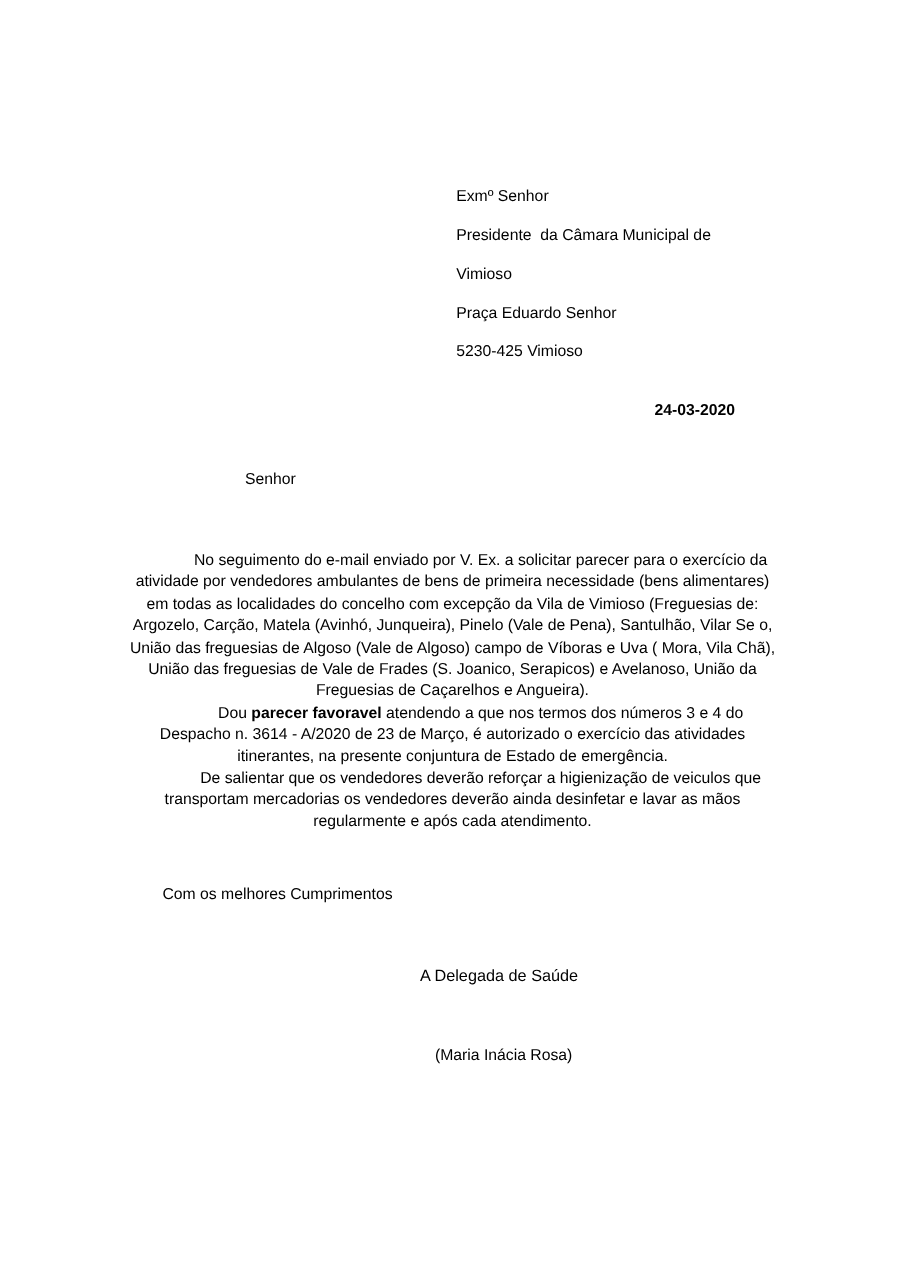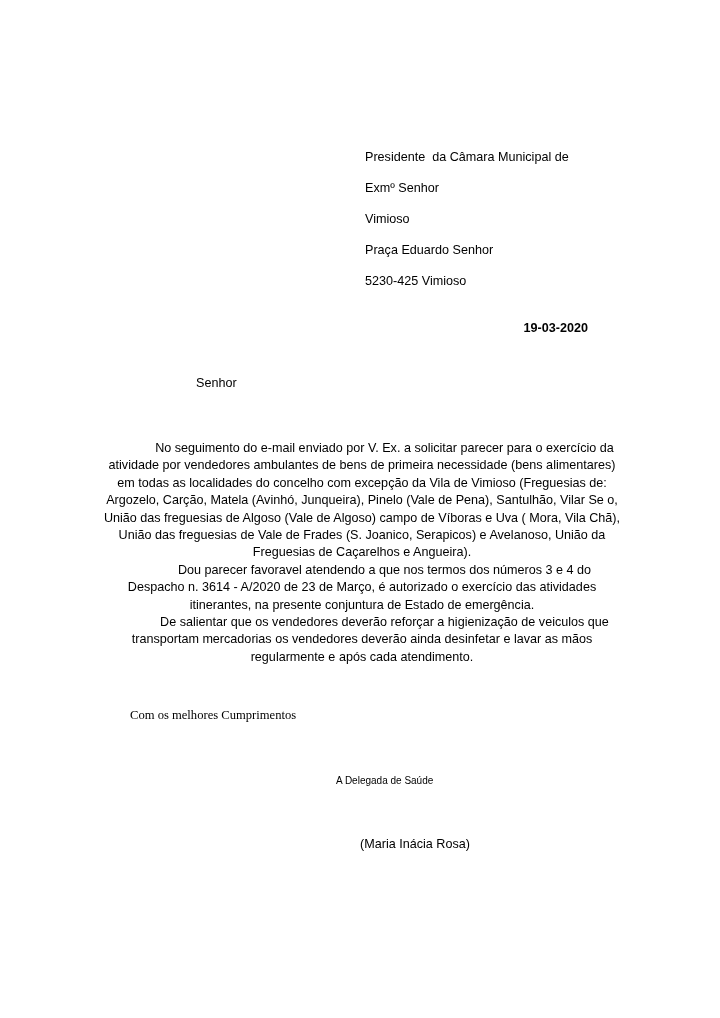--- a/index.html
+++ b/index.html
@@ -66,63 +66,62 @@
     width: 518px;
   }
   .body-block p {
     margin: 0;
     font-size: 12.6px;
     line-height: 17.4px;
     text-indent: 45px;
     text-align: center;
   }
   .body-block p b {
-    font-weight: normal;
+    font-weight: bold;
   }
 
   
   .closing {
     position: absolute;
     left: 130px;
     top: 707px;
     font-size: 12.6px;
     line-height: 17px;
-    font-family: Liberation Serif, serif;
   }
 
   .signature-role {
     position: absolute;
     left: 336px;
     top: 772px;
-    font-size: 10px;
+    font-size: 13px;
     line-height: 17px;
   }
 
   .signature-name {
     position: absolute;
-    left: 360px;
+    left: 348px;
     top: 836px;
     font-size: 12.6px;
     line-height: 17px;
   }
 </style>
 </head>
 <body>
 
 <div class="page">
 
   <div class="addressee">
+    <div class="line">Exmº Senhor</div>
     <div class="line">Presidente  da Câmara Municipal de</div>
-    <div class="line">Exmº Senhor</div>
     <div class="line">Vimioso</div>
     <div class="line">Praça Eduardo Senhor</div>
     <div class="line">5230-425 Vimioso</div>
   </div>
 
-  <div class="date-line">19-03-2020</div>
+  <div class="date-line">24-03-2020</div>
 
   <div class="subject">Senhor</div>
 
   <div class="body-block">
     <p>No seguimento do e-mail enviado por V. Ex. a solicitar parecer para o exercício da atividade por vendedores ambulantes de bens de primeira necessidade (bens alimentares) em todas as localidades do concelho com excepção da Vila de Vimioso (Freguesias de: Argozelo, Carção, Matela (Avinhó, Junqueira), Pinelo (Vale de Pena), Santulhão, Vilar Se o, União das freguesias de Algoso (Vale de Algoso) campo de Víboras e Uva ( Mora, Vila Chã), União das freguesias de Vale de Frades (S. Joanico, Serapicos) e Avelanoso, União da Freguesias de Caçarelhos e Angueira).</p>
     <p><span>Dou </span><b>parecer favoravel</b><span> atendendo a que nos termos dos números 3 e 4 do Despacho n. 3614 - A/2020 de 23 de Março, é autorizado o exercício das atividades itinerantes, na presente conjuntura de Estado de emergência.</span></p>
     <p>De salientar que os vendedores deverão reforçar a higienização de veiculos que transportam mercadorias os vendedores deverão ainda desinfetar e lavar as mãos regularmente e após cada atendimento.</p>
   </div>
 
   <div class="closing">Com os melhores Cumprimentos</div>

